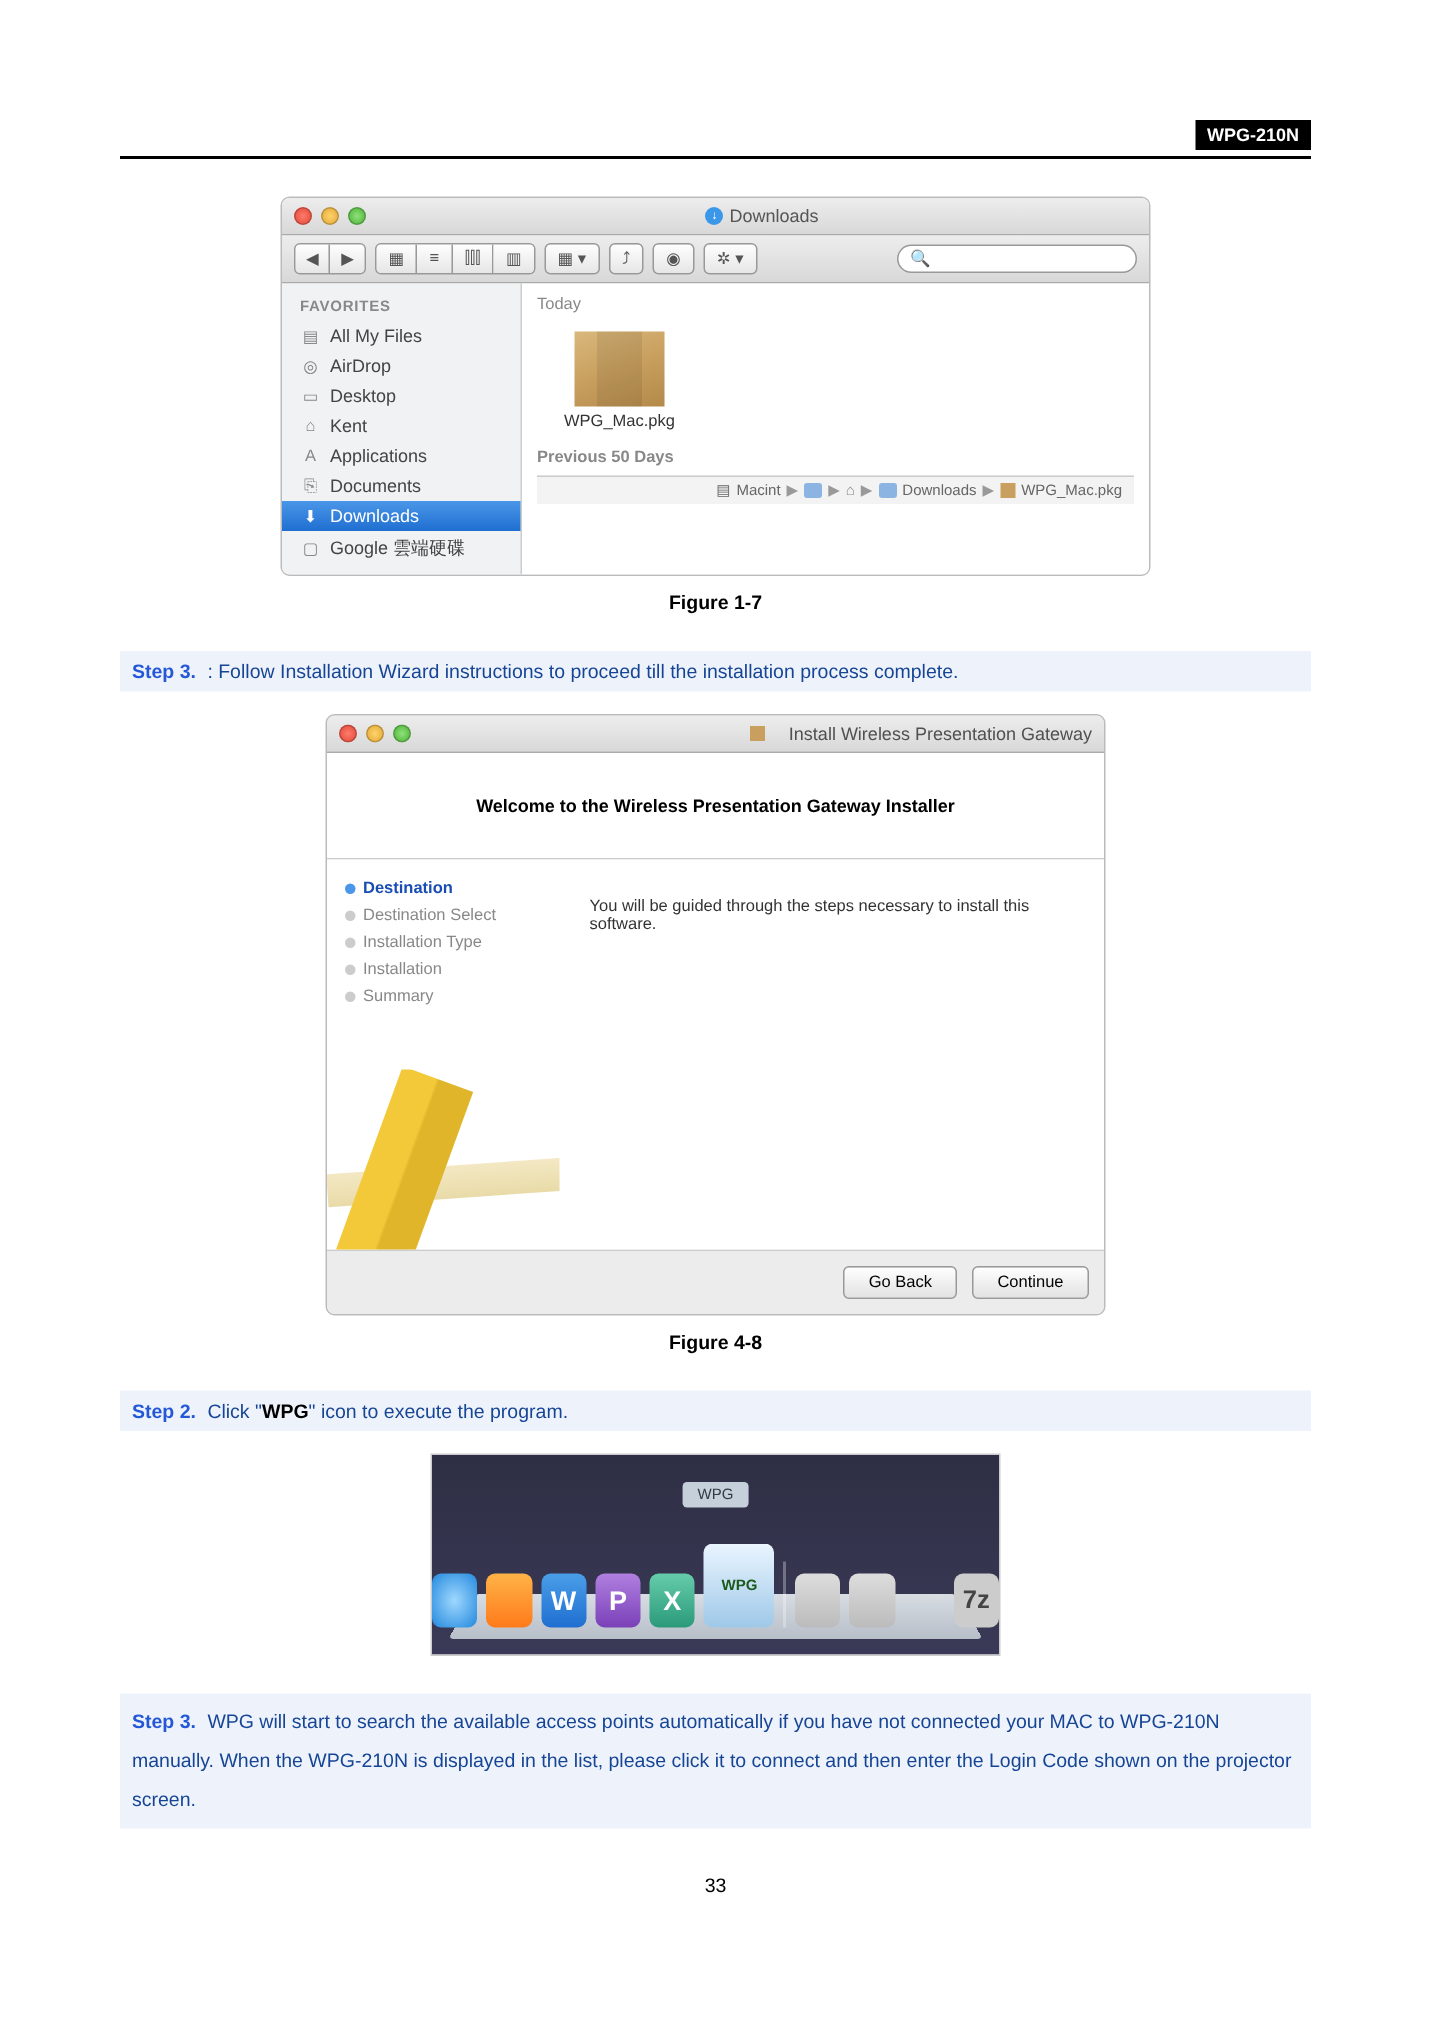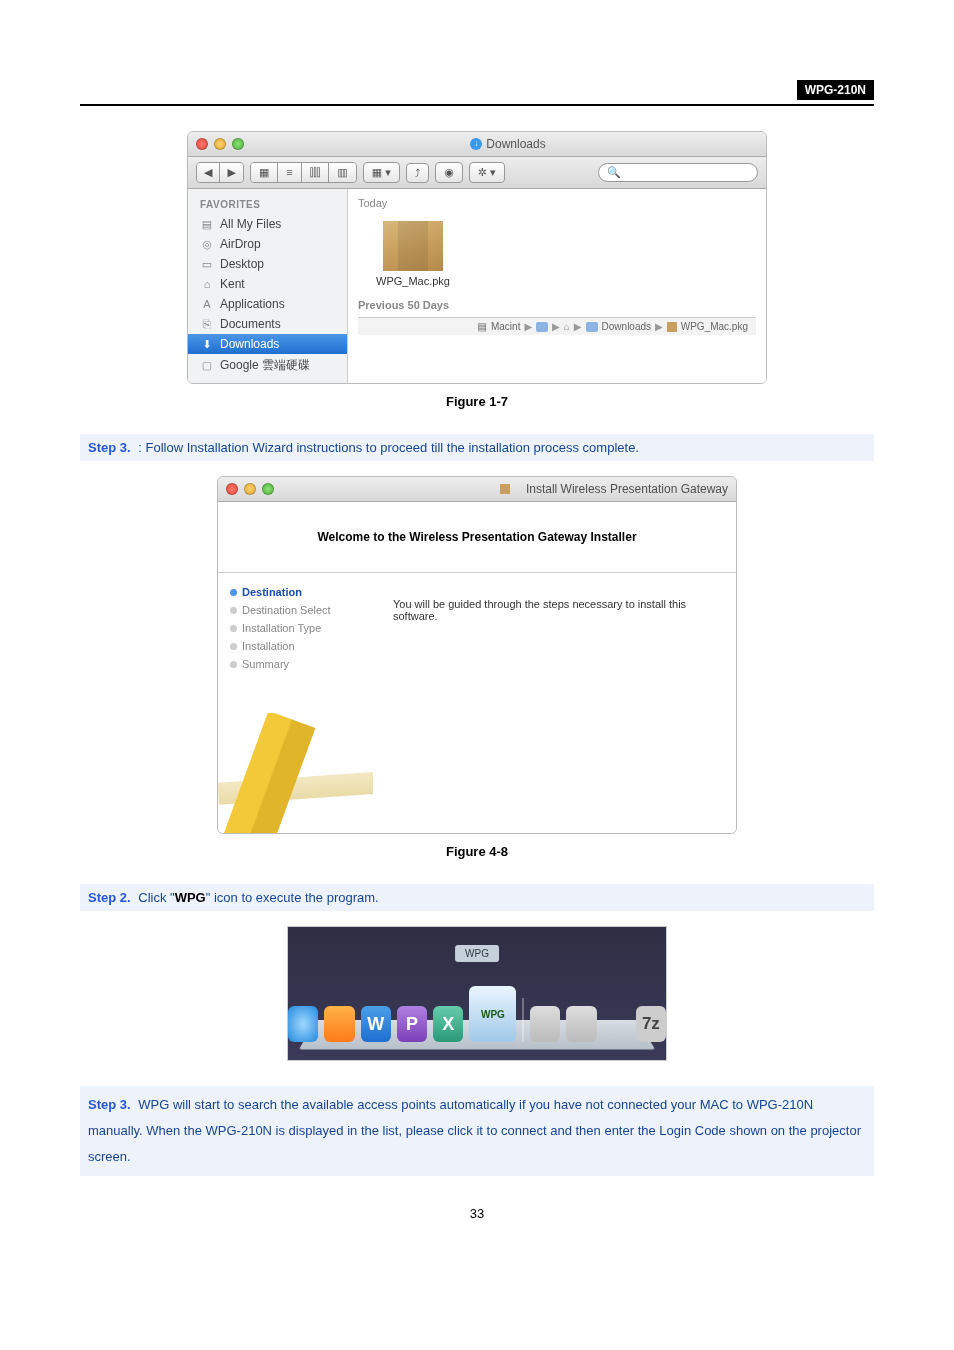--- a/index.html
+++ b/index.html
@@ -280,20 +280,24 @@
         </div>
       <div class="pencil-art">
         <div class="ruler"></div>
         <div class="pencil-body"></div>
       </div>
     </div>
     <div class="installer-right">
       <div>You will be guided through the steps necessary to install this software.</div>
     </div>
   </div>
+  <div class="installer-footer">
+    <button class="mac-btn">Go Back</button>
+    <button class="mac-btn">Continue</button>
+  </div>
 </div>
 <div class="figure-caption">Figure 4-8</div>
 
 <div class="step-row">
   <span class="step-label">Step 2.</span>
   <span class="step-text"><span>Click "</span><span class="step-bold">WPG</span><span>" icon to execute the program.</span></span>
 </div>
 
 <div class="dock-image">
   <div class="dock-tooltip">WPG</div>

